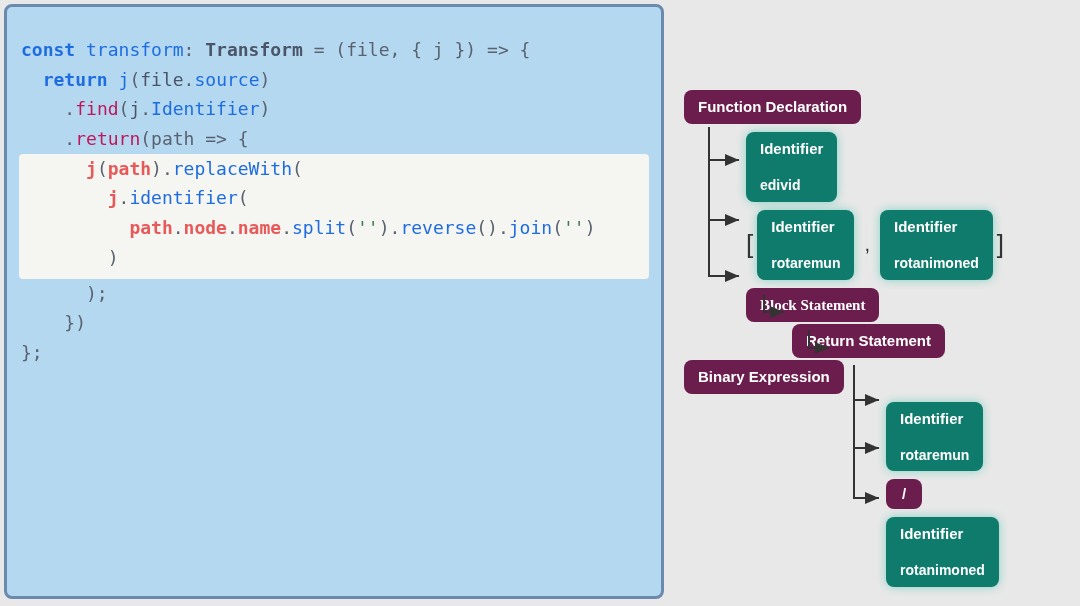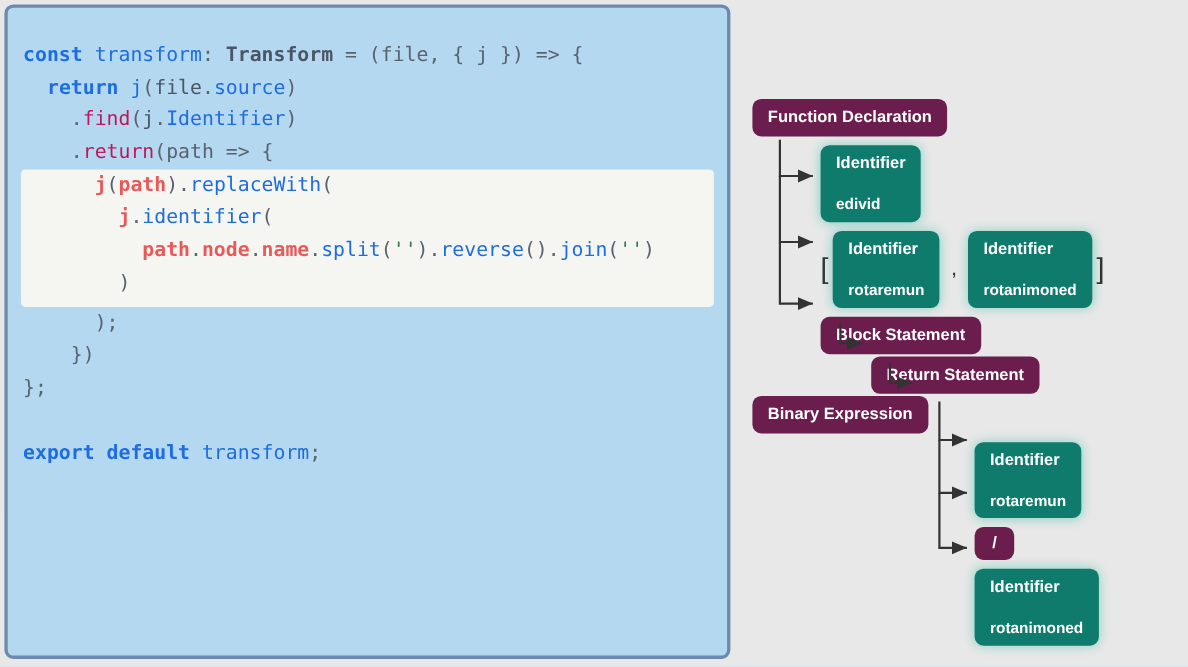--- a/index.html
+++ b/index.html
@@ -80,21 +80,20 @@
   <div class="highlight-box">
     <div class="line">      <span class="hl-orange">j</span><span class="hl-gray">(</span><span class="hl-orange">path</span><span class="hl-gray">).</span><span class="hl-blue">replaceWith</span><span class="hl-gray">(</span></div>
     <div class="line">        <span class="hl-orange">j</span><span class="hl-gray">.</span><span class="hl-blue">identifier</span><span class="hl-gray">(</span></div>
     <div class="line">          <span class="hl-orange">path</span><span class="hl-gray">.</span><span class="hl-orange">node</span><span class="hl-gray">.</span><span class="hl-orange">name</span><span class="hl-gray">.</span><span class="hl-blue">split</span><span class="hl-gray">(</span><span class="hl-str">''</span><span class="hl-gray">).</span><span class="hl-blue">reverse</span><span class="hl-gray">().</span><span class="hl-blue">join</span><span class="hl-gray">(</span><span class="hl-str">''</span><span class="hl-gray">)</span></div>
     <div class="line">        <span class="hl-gray">)</span></div>
   </div>
   <div class="line">      <span class="tok-punct">);</span></div>
   <div class="line">    <span class="tok-punct">})</span></div>
   <div class="line"><span class="tok-punct">};</span></div>
   <div class="line">&nbsp;</div>
-  <div class="line"><span class="tok-keyword">export</span> <span class="tok-keyword">default</span> <span class="tok-ident">transform</span><span class="tok-punct">;</span></div>
 </div>
 
 <div class="tree-panel">
   <svg class="lines-layer" width="420" height="520" style="position:absolute;top:0;left:0;">
     <defs>
       <marker id="ah" markerWidth="8" markerHeight="8" refX="7" refY="3" orient="auto">
         <path d="M0,0 L7,3 L0,6 Z" fill="#333"></path>
       </marker>
     </defs>
 
@@ -126,21 +125,21 @@
     <span class="node node-teal" style="margin:0 4px;">
       <span>Identifier</span><span class="sub">rotaremun</span>
     </span>
     <span class="comma">,</span>
     <span class="node node-teal" style="margin:0 4px;">
       <span>Identifier</span><span class="sub">rotanimoned</span>
     </span>
     <span class="bracket">]</span>
   </div>
 
-  <div class="tree-row" style="margin-left:62px; margin-top:4px;">
+  <div class="tree-row" style="margin-left:62px; margin-top:4px;font-family:Liberation Serif, serif;">
     <span class="node node-maroon">Block Statement</span>
   </div>
 
   <div class="tree-row" style="margin-left:108px; margin-top:-6px;">
     <span class="node node-maroon">Return Statement</span>
   </div>
 
   <div class="tree-row" style="margin-top:-6px;">
     <span class="node node-maroon">Binary Expression</span>
   </div>

